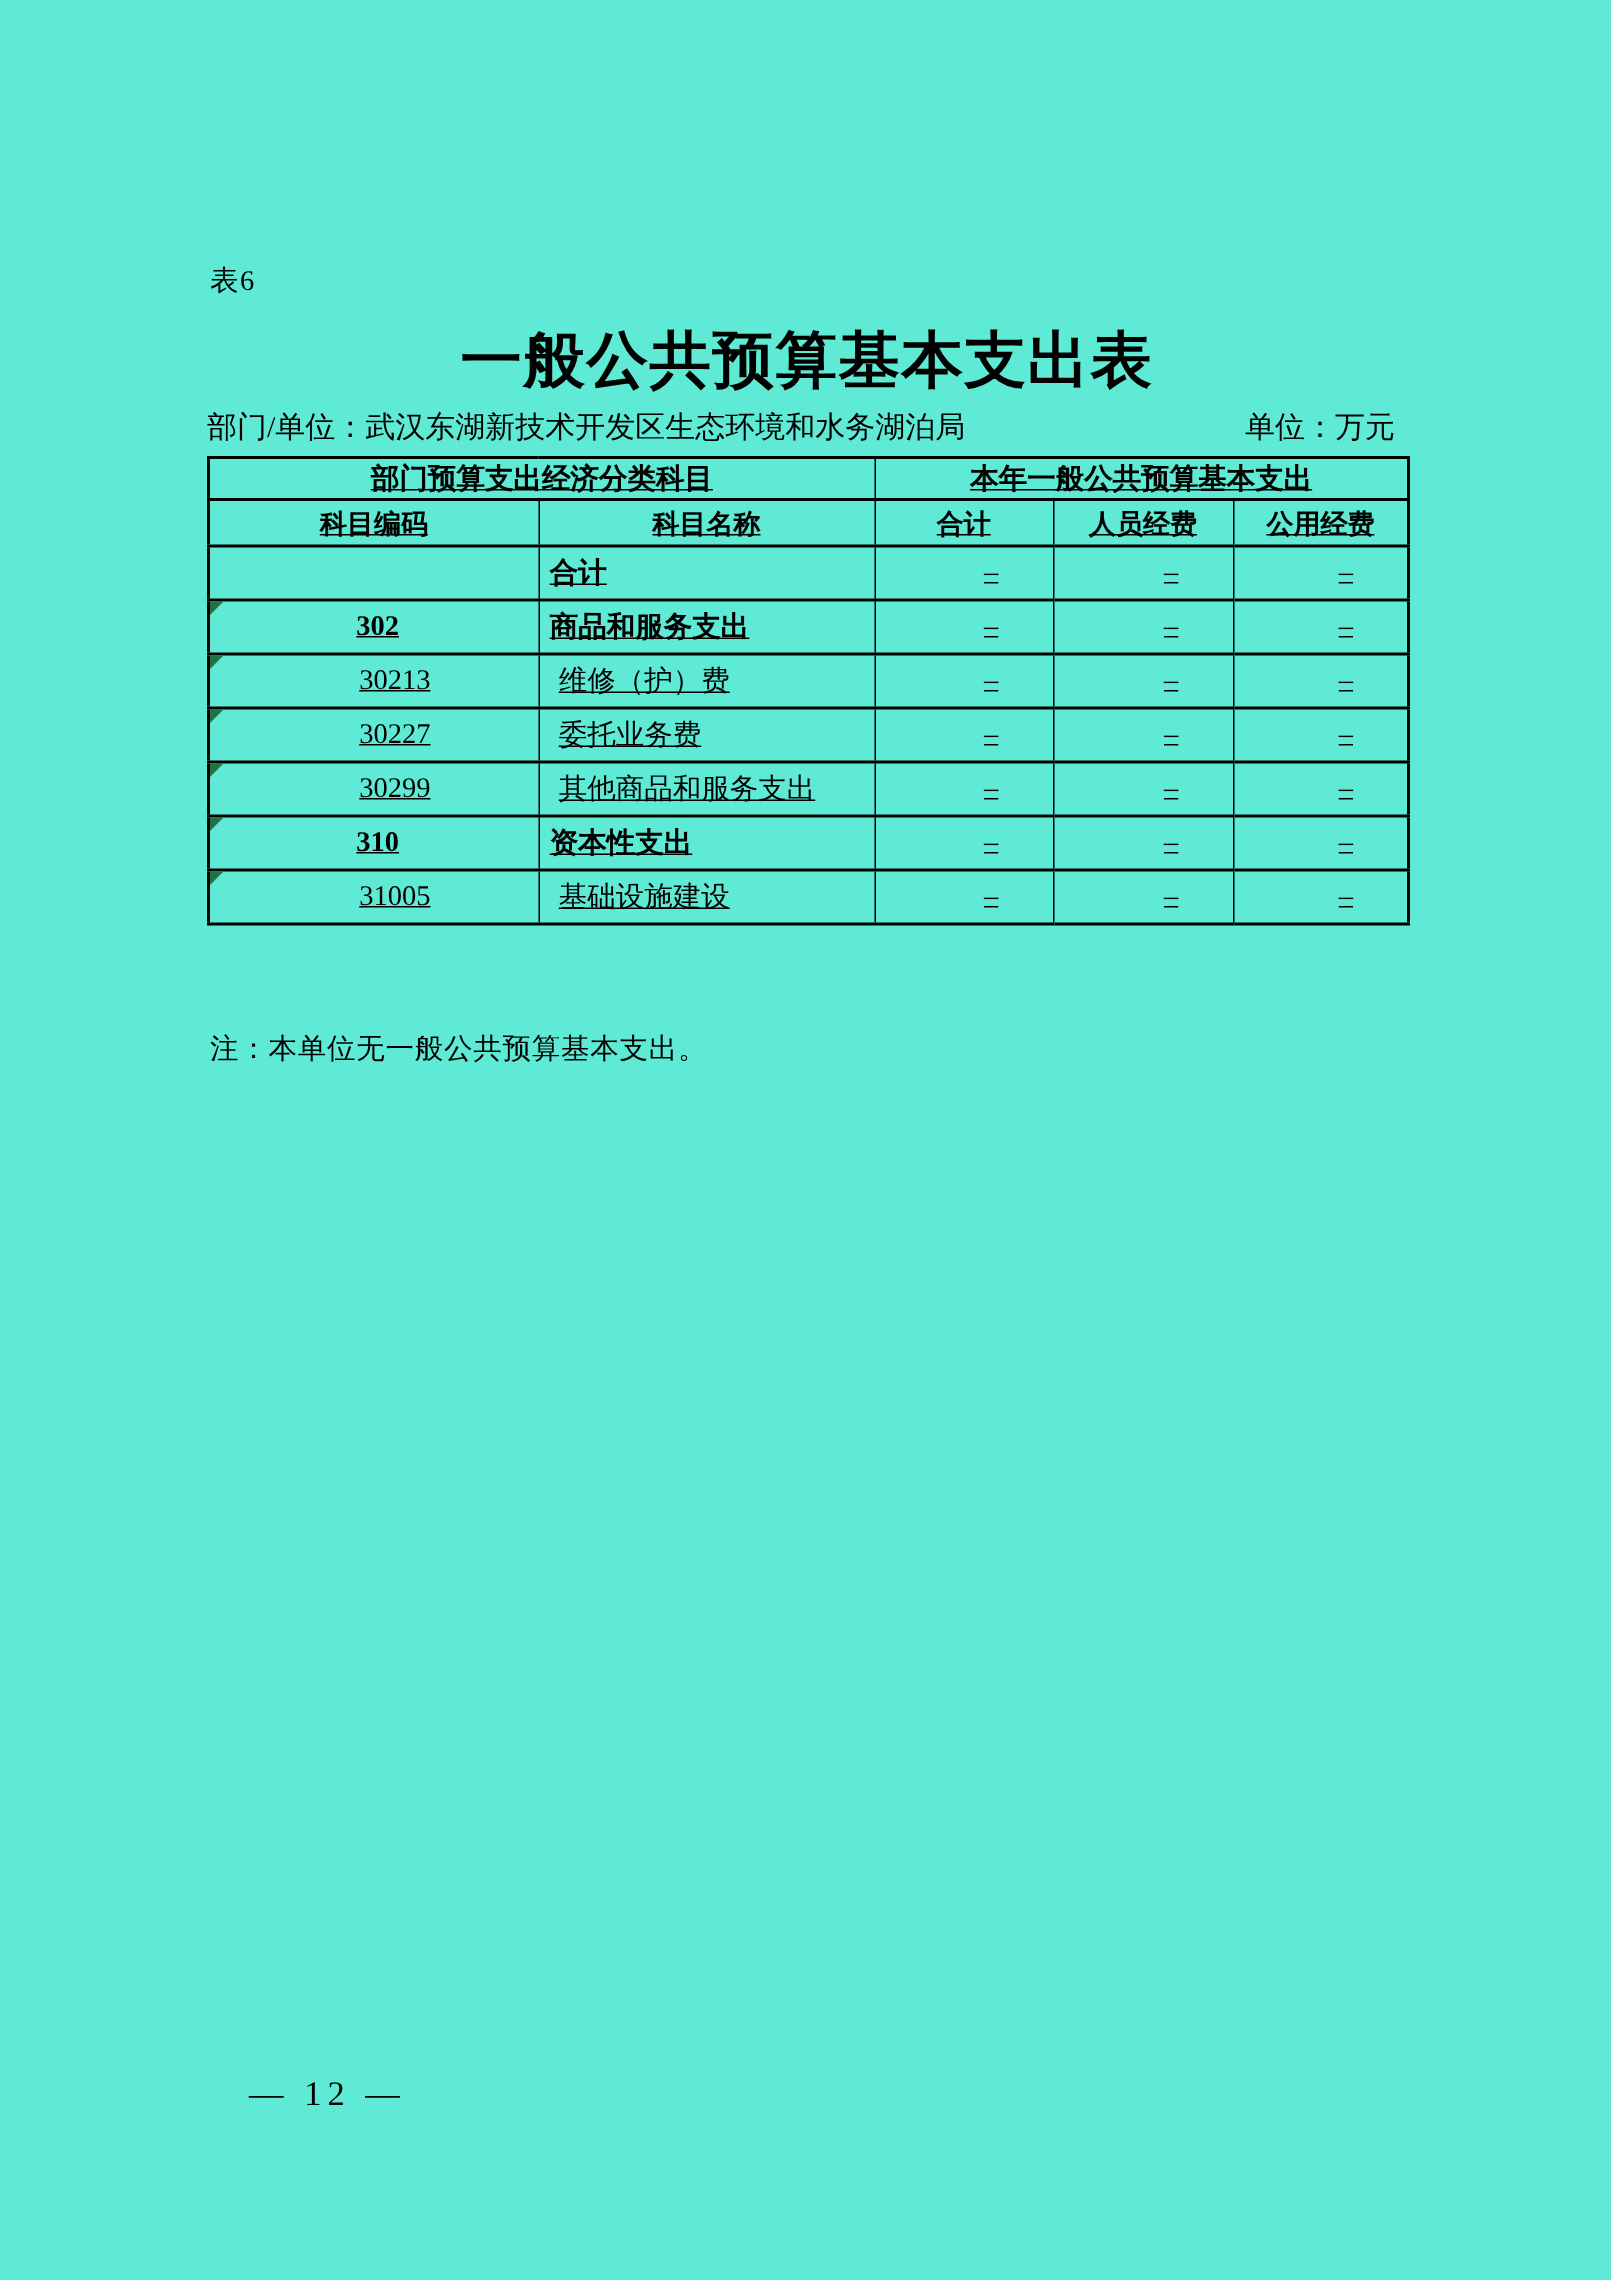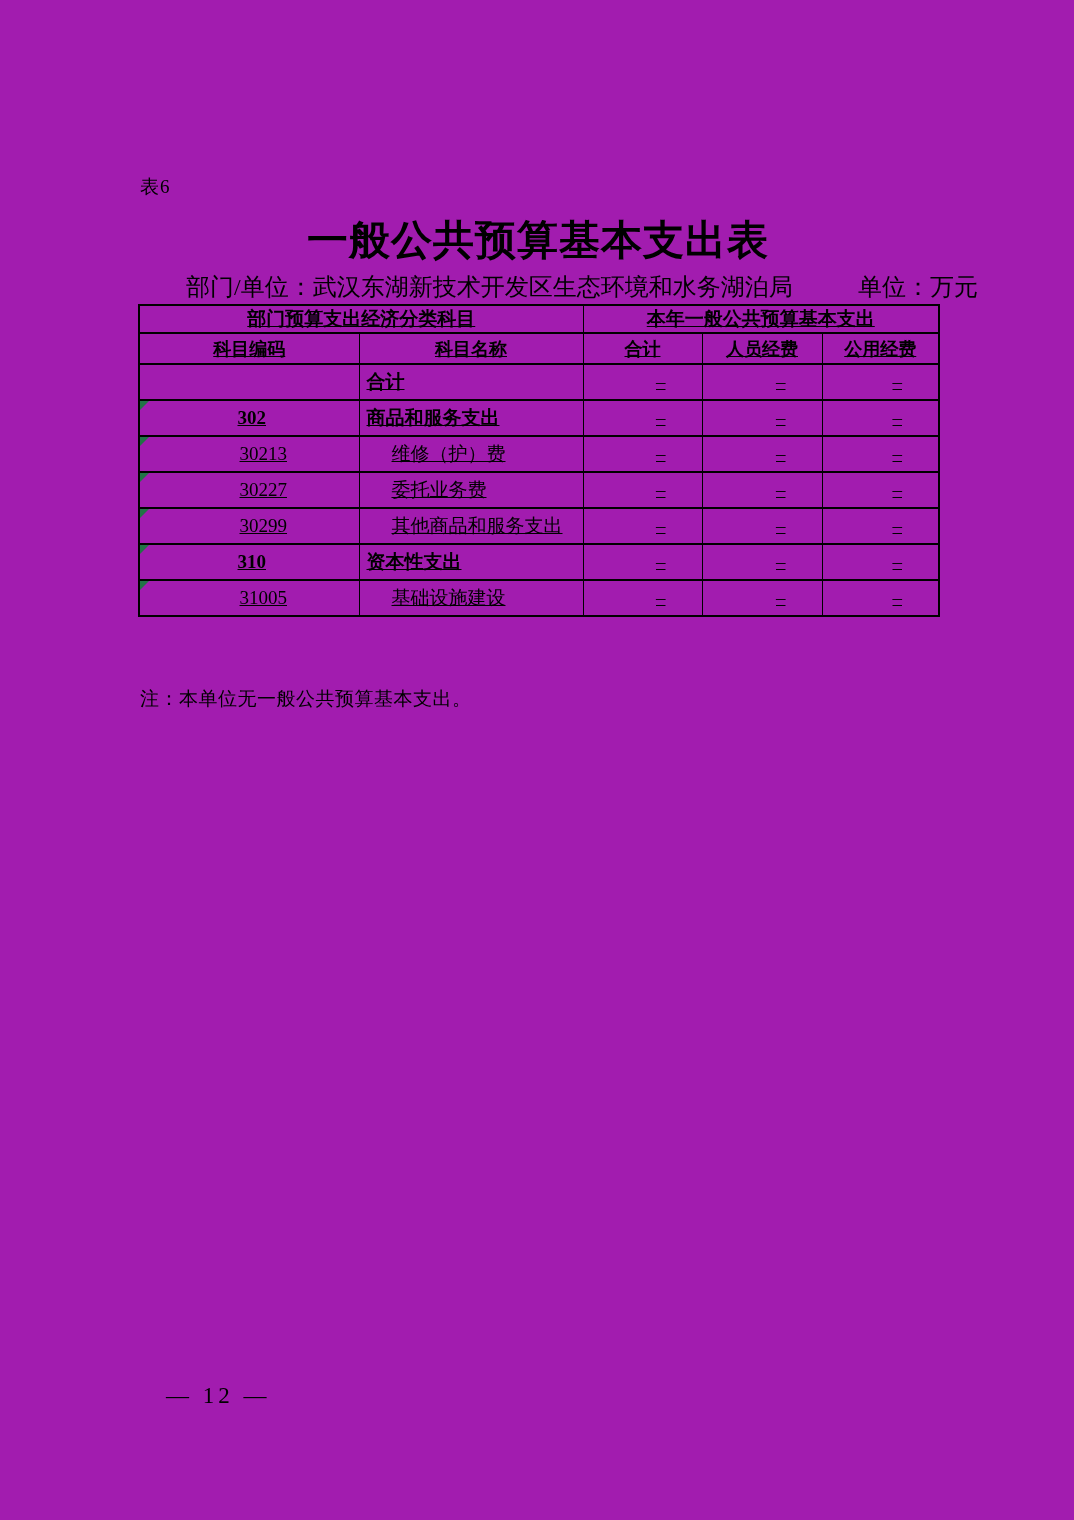--- a/index.html
+++ b/index.html
@@ -3,36 +3,35 @@
 <meta charset="utf-8">
 <style>
   * { margin: 0; padding: 0; box-sizing: border-box; }
   html, body { background: #ffffff; }
   body {
     width: 1074px; height: 1520px;
     position: relative;
     font-family: "Liberation Serif", "DejaVu Serif", serif;
     color: #000;
   }
-  .page { position: absolute; inset: 0; background: #a21caf; }
+  .page { position: absolute; inset: 0; background: #5eead4; }
 
   .table-label {
     position: absolute; left: 140px; top: 174px;
     font-size: 19px; letter-spacing: 1px;
   }
   .doc-title {
     position: absolute; left: 138px; top: 213px; width: 800px;
     text-align: center; font-size: 41px; font-weight: bold;
     letter-spacing: 1px;
   }
   .meta-row {
     position: absolute; left: 138px; top: 271px; width: 800px;
     display: flex; justify-content: space-between; align-items: flex-start;
-    font-size: 24px;
-    margin-left: 48px;
+    font-size: 20px;
   }
   .meta-right { padding-right: 8px; }
 
   table.budget {
     position: absolute; left: 138px; top: 304px;
     width: 800px; border-collapse: collapse; table-layout: fixed;
     font-size: 19px;
   }
   table.budget td, table.budget th {
     border: 1px solid #000;
@@ -45,21 +44,21 @@
   }
   table.budget { border: 2px solid #000; }
 
   tr.group-header-row th { height: 28px; text-align: center; font-weight: bold; font-size: 19px; }
   tr.col-header-row th { height: 31px; text-align: center; font-weight: bold; font-size: 18px; }
 
   tr.body-row td { height: 36px; }
   td.code-cell { text-align: center; padding-left: 5px; font-family: "Liberation Serif", serif; }
   td.code-cell.sub { padding-left: 28px; }
   td.name-cell { text-align: left; padding-left: 7px; }
-  td.name-cell.sub { padding-left: 32px; }
+  td.name-cell.sub { padding-left: 13px; }
   tr.bold-row td.code-cell, tr.bold-row td.name-cell { font-weight: bold; }
   td.value-cell { text-align: right; padding-right: 36px; }
 
   
   .corner-flag {
     position: absolute; left: 0; top: 0;
     width: 0; height: 0;
     border-top: 9px solid #217346;
     border-right: 9px solid transparent;
   }

